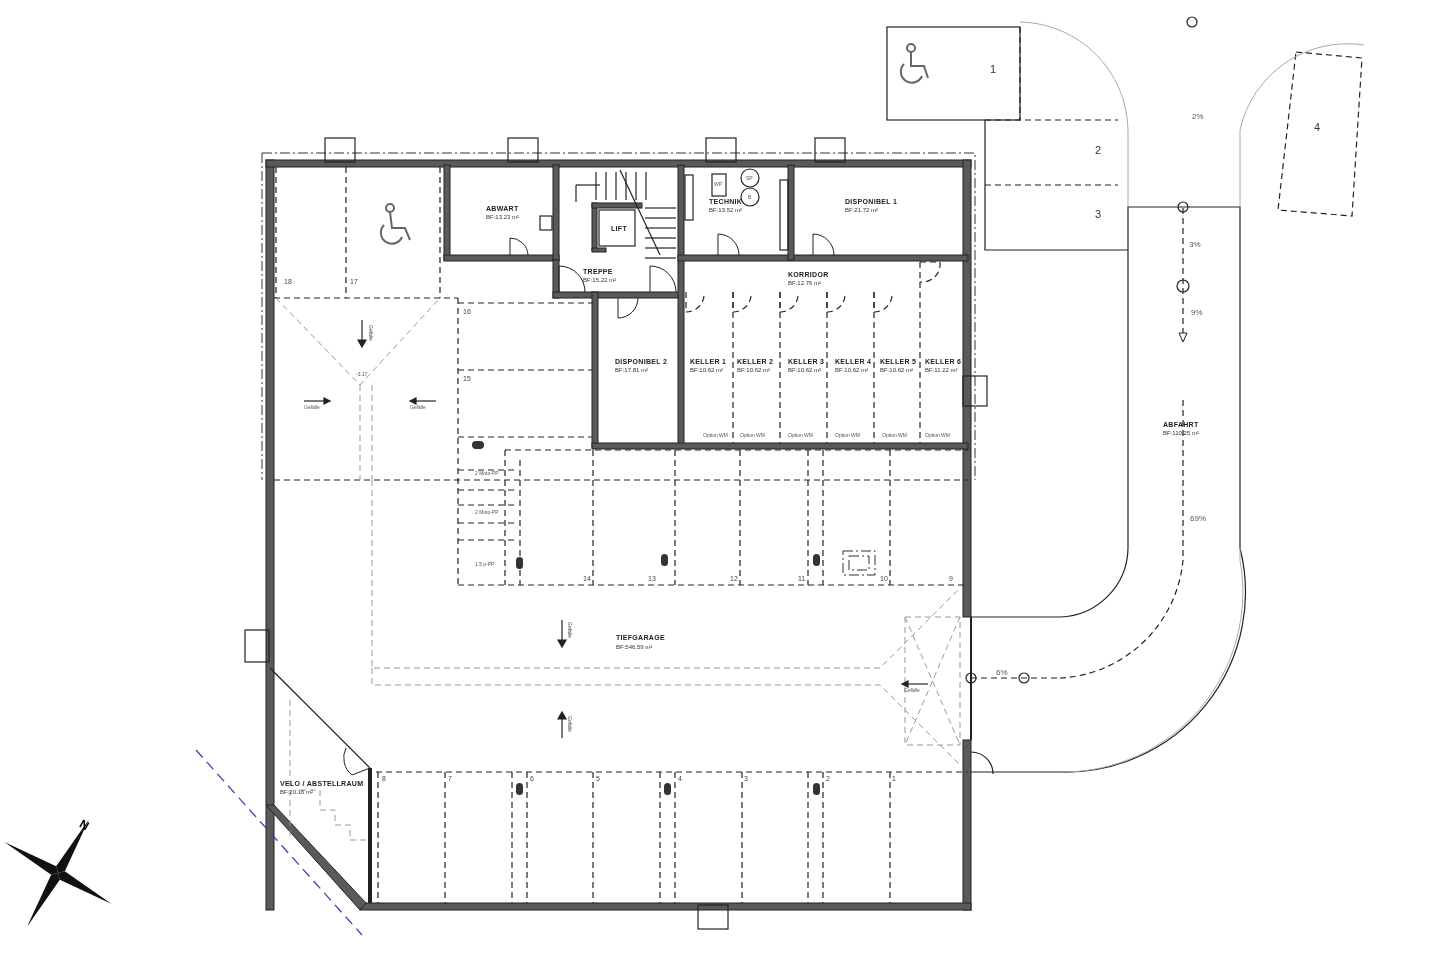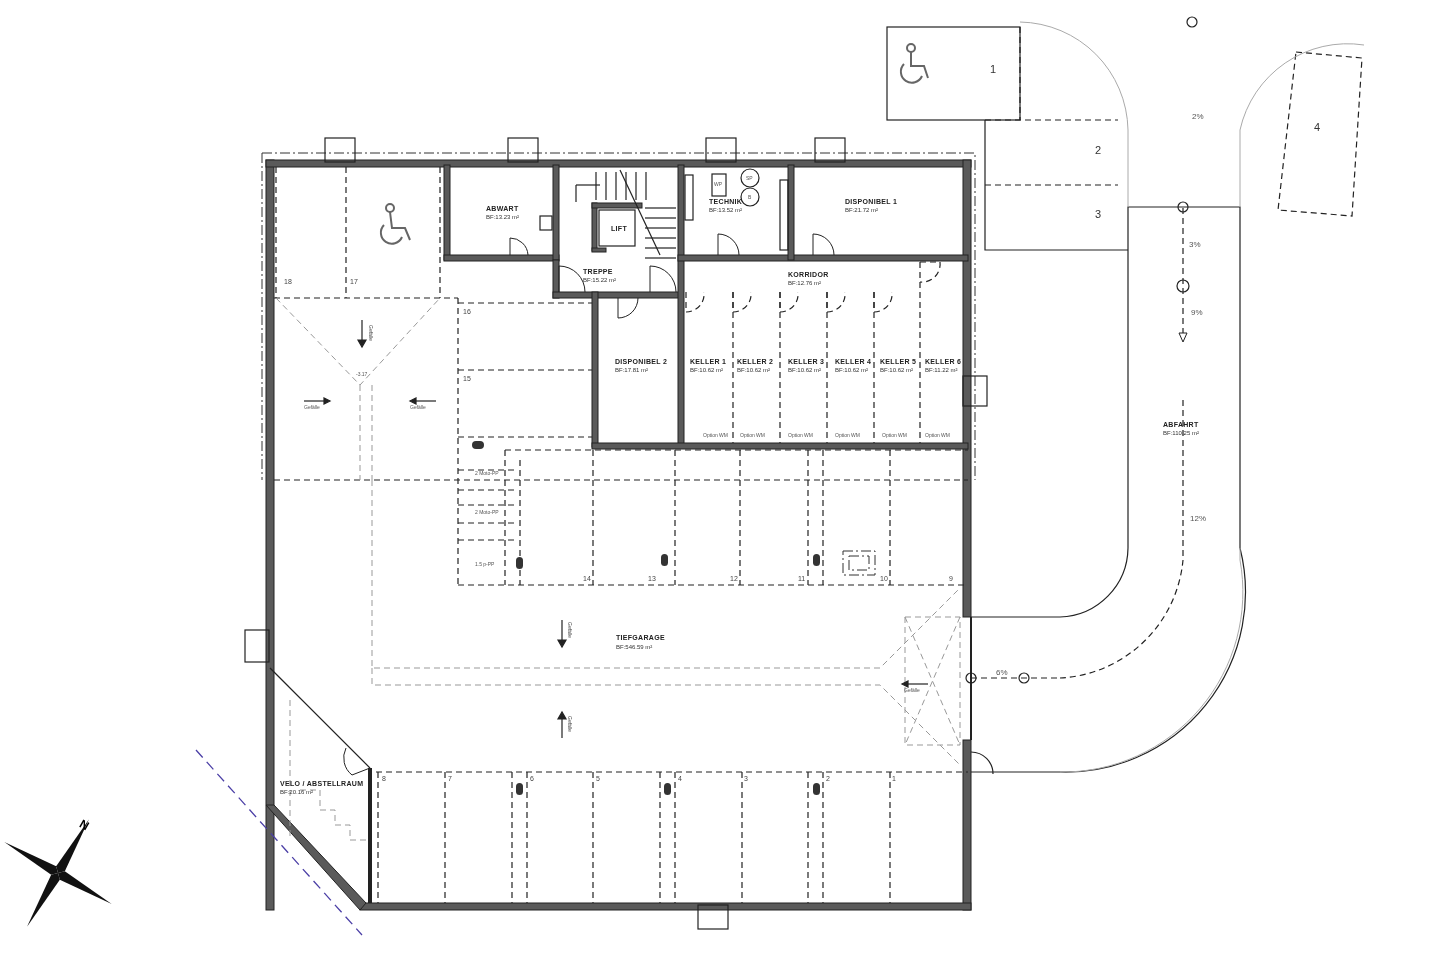--- a/index.html
+++ b/index.html
@@ -313,21 +313,21 @@
 <div class="bignum" style="left:1095px;top:208px">3</div>
 <div class="bignum" style="left:1314px;top:121px">4</div>
 
 <div class="tiny" style="left:475px;top:470px">2 Moto-PP</div>
 <div class="tiny" style="left:475px;top:509px">2 Moto-PP</div>
 <div class="tiny" style="left:475px;top:561px">1.5 p-PP</div>
 
 <div class="pct" style="left:1192px;top:112px">2%</div>
 <div class="pct" style="left:1189px;top:240px">3%</div>
 <div class="pct" style="left:1191px;top:308px">9%</div>
-<div class="pct" style="left:1190px;top:514px">12%</div>
+<div class="pct" style="left:1190px;top:514px">69%</div>
 <div class="pct" style="left:996px;top:668px">6%</div>
 
 <div class="tiny" style="left:356px;top:371px">-3.17</div>
 <div class="tiny" style="left:304px;top:404px">Gefälle</div>
 <div class="tiny" style="left:410px;top:404px">Gefälle</div>
 <div class="tiny" style="left:904px;top:687px">Gefälle</div>
 <div class="vert" style="left:374px;top:325px">Gefälle</div>
 <div class="vert" style="left:573px;top:622px">Gefälle</div>
 <div class="vert" style="left:573px;top:716px">Gefälle</div>
 

